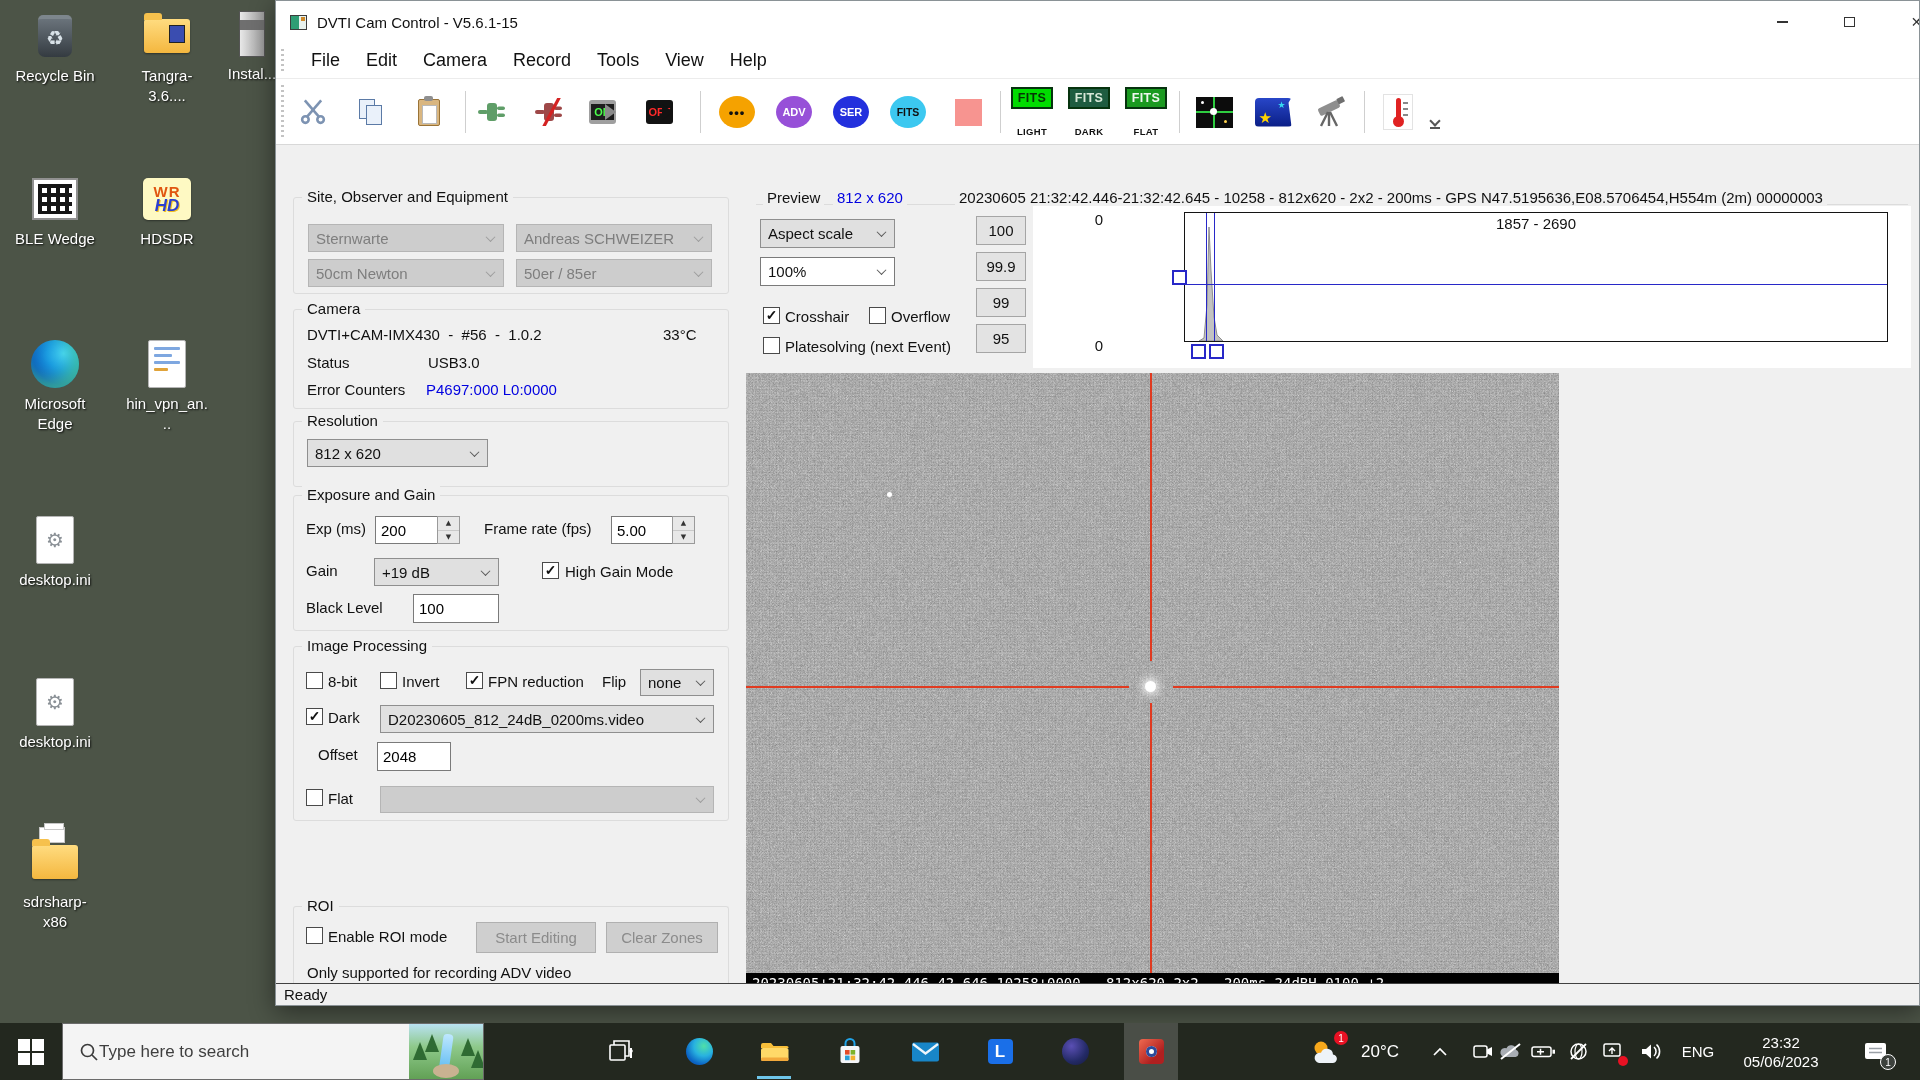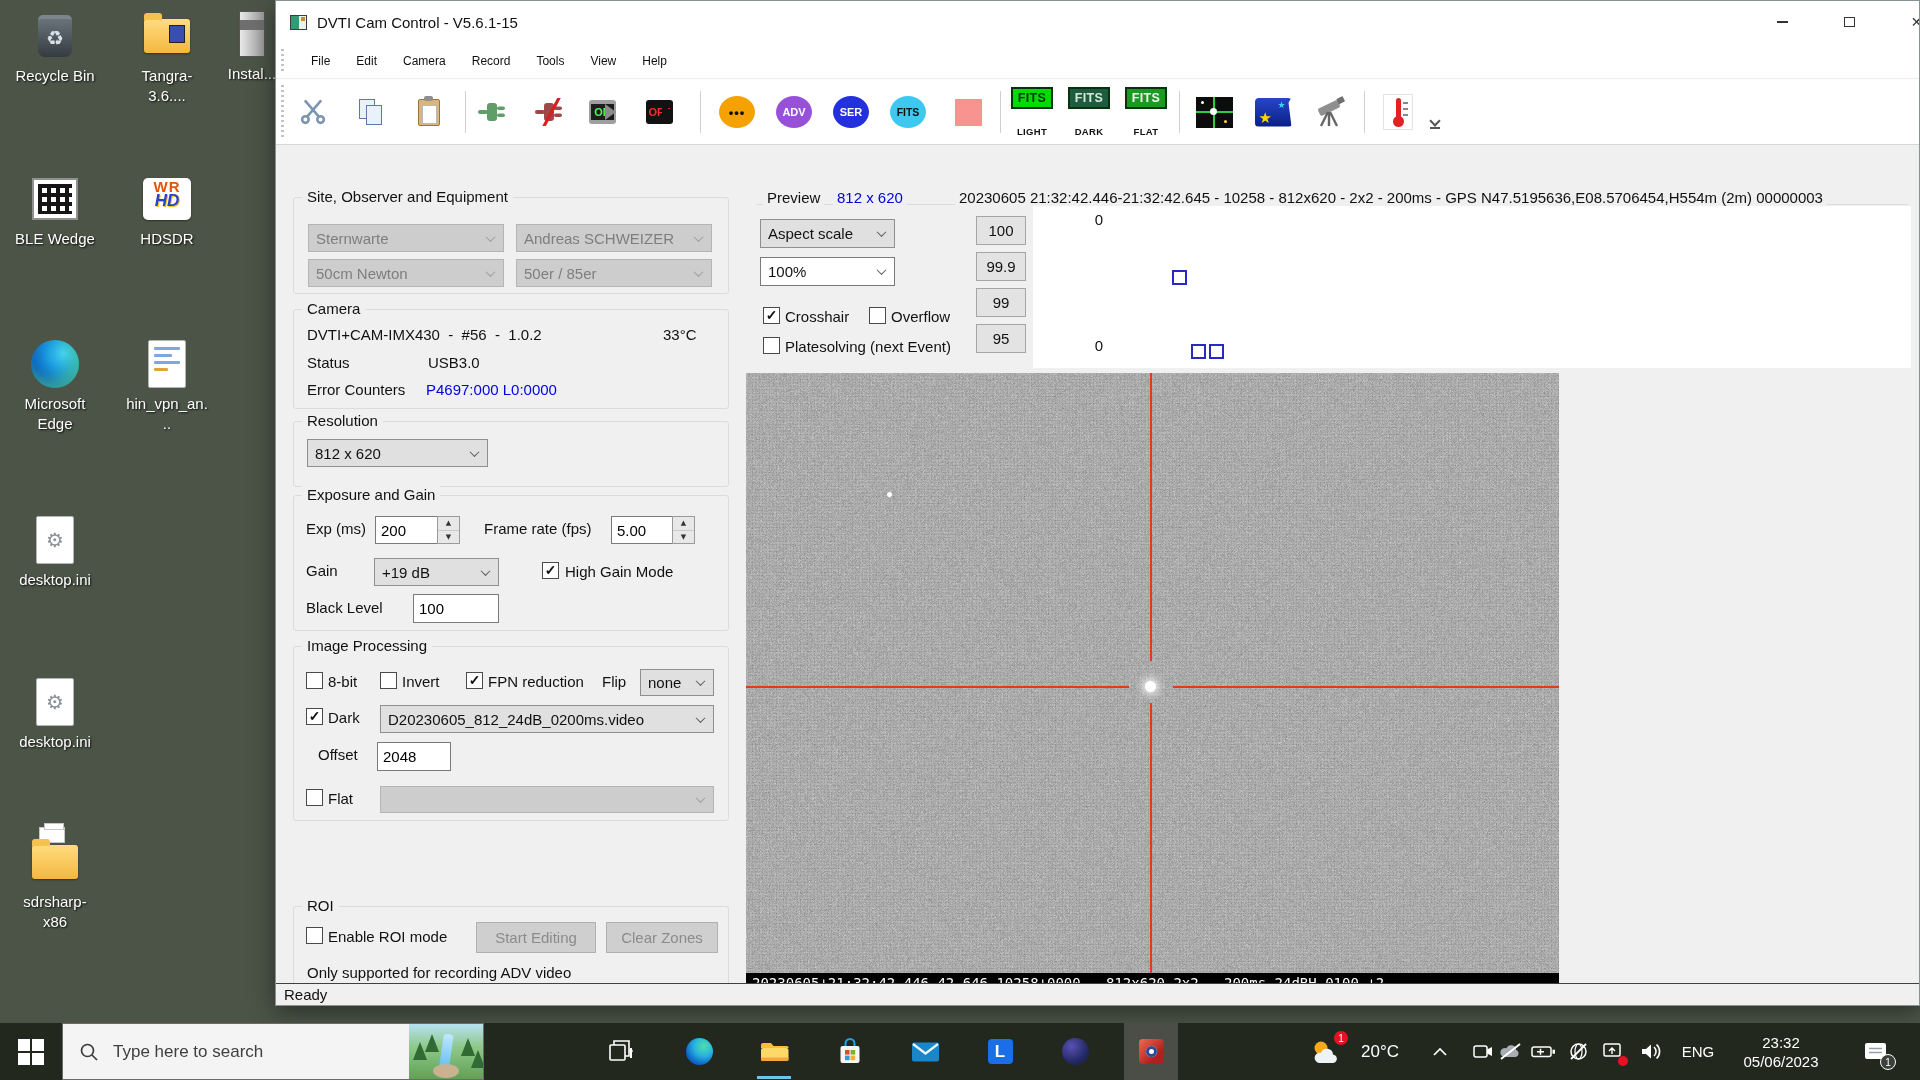--- a/index.html
+++ b/index.html
@@ -11,21 +11,21 @@
 .dart{width:52px;height:52px;position:relative;display:flex;align-items:center;justify-content:center}
 .dlabel{margin-top:4px;font-size:15px;color:#fff;text-align:center;text-shadow:1px 1px 2px rgba(0,0,0,.9);line-height:1.3;word-break:break-word}
 .bin{width:34px;height:42px;background:linear-gradient(#6a737b,#343b41);border-radius:5px 5px 7px 7px;display:flex;align-items:center;justify-content:center;color:#d9e2e8;font-size:20px;border-top:4px solid #7d868d}
 .folder{width:46px;height:34px;background:linear-gradient(#ffdc80,#f4b73f);border-radius:3px;position:relative;box-shadow:0 1px 2px rgba(0,0,0,.4)}
 .folder::before{content:"";position:absolute;top:-6px;left:0;width:18px;height:7px;background:#f6c14d;border-radius:3px 3px 0 0}
 .folder .chip{position:absolute;right:5px;top:6px;width:16px;height:18px;background:#3a4db0;border:1px solid #222}
 .instbox{width:26px;height:46px;background:linear-gradient(90deg,#e8e8e8,#9b9b9b);border:1px solid #555;position:relative}
 .instbox::after{content:"";position:absolute;left:0;top:8px;width:100%;height:10px;background:#6f6f6f}
 .blewin{width:46px;height:42px;background:#fff;border:2px solid #909090;padding:4px}
 .blewin .mat{width:100%;height:100%;background-image:linear-gradient(90deg,#151515 50%,transparent 50%),linear-gradient(#151515 50%,#fff 50%);background-size:9px 9px}
-.hdsdr{width:48px;height:42px;background:#ffffff;border-radius:5px;display:flex;flex-direction:column;align-items:center;justify-content:flex-start;box-shadow:0 1px 2px rgba(0,0,0,.4)}
+.hdsdr{width:48px;height:42px;background:#fef9c3;border-radius:5px;display:flex;flex-direction:column;align-items:center;justify-content:center;box-shadow:0 1px 2px rgba(0,0,0,.4)}
 .hdsdr .wr{font-weight:bold;font-size:15px;color:#e05510;letter-spacing:1px}
 .hdsdr .hd{font-weight:bold;font-style:italic;font-size:17px;color:#2b3fd0;margin-top:-4px;text-shadow:1px 1px 0 #f0c020}
 .edgeball{width:48px;height:48px;border-radius:50%;background:radial-gradient(circle at 68% 28%,#46d3f0 0%,#1b9ce0 35%,#0b63c4 65%,#0a4f9e 100%);box-shadow:inset -6px -8px 14px rgba(90,220,120,.55)}
 .page{width:38px;height:48px;background:#fff;border:1px solid #b5b5b5;border-radius:2px;padding:6px 5px;display:flex;flex-direction:column;gap:4px}
 .page .ln{height:3px;background:#7ea7e0;border-radius:1px}
 .page.ini{align-items:center;justify-content:center;gap:2px}
 .page.ini .gear{font-size:20px;color:#8a9096;line-height:1;font-family:"DejaVu Sans",sans-serif}
 .sdrfold{position:relative}
 .sdrfold .papers{position:absolute;top:-9px;left:10px;width:26px;height:16px;background:#fff;border:1px solid #c6c6c6}
 .sdrfold .papers::after{content:"";position:absolute;left:4px;top:-5px;width:18px;height:5px;background:#fff;border:1px solid #c6c6c6}
@@ -34,21 +34,21 @@
 .titlebar{position:absolute;left:0;top:0;right:0;height:42px;background:#fff;display:flex;align-items:center}
 .appicon{width:17px;height:15px;margin-left:14px;border:1px solid #3c3c3c;background:linear-gradient(90deg,#2f9d74 0 55%,#e8f2ee 55%);position:relative}
 .appicon::after{content:"";position:absolute;right:1px;top:1px;width:4px;height:4px;background:#cf8a2a}
 .title-text{margin-left:10px;font-size:15px;color:#111}
 .wbtn{position:absolute;top:0;width:55px;height:42px;display:flex;align-items:center;justify-content:center}
 .gl-min{width:11px;height:2px;background:#333}
 .gl-max{width:11px;height:10px;border:1px solid #333}
 .gl-close{font-size:14px;color:#333}
 .menubar{position:absolute;left:0;top:42px;right:0;height:36px;background:#fff;display:flex;align-items:center;padding-left:22px;border-bottom:1px solid #ececec}
 .menubar .grip,.toolbar .grip{position:absolute;left:5px;top:6px;bottom:6px;width:3px;background:repeating-linear-gradient(#c3c3c3 0 2px,transparent 2px 5px)}
-.mitem{font-size:12px;color:#111;padding:6px 13px;cursor:default}
+.mitem{font-size:18px;color:#111;padding:6px 13px;cursor:default}
 .toolbar{position:absolute;left:0;top:78px;right:0;height:66px;background:#fff;border-bottom:1px solid #d8d8d8}
 .tbi{position:absolute;top:8px;width:44px;height:50px;display:flex;align-items:center;justify-content:center;flex-direction:column}
 .tsep{position:absolute;top:12px;width:1px;height:42px;background:#cfcfcf}
 .ic-copy{position:relative;width:26px;height:26px}
 .ic-copy i{position:absolute;width:16px;height:20px;background:#eaf1fa;border:1.5px solid #5b7aa6}
 .ic-copy i:first-child{left:1px;top:0}
 .ic-copy i:last-child{left:8px;top:6px}
 .ic-paste{position:relative;width:22px;height:27px;background:#d9b680;border:1.5px solid #9a7336;border-radius:2px}
 .ic-paste::before{content:"";position:absolute;left:5px;top:-4px;width:9px;height:5px;background:#8f8f8f;border-radius:2px}
 .ic-paste::after{content:"";position:absolute;left:3px;top:5px;width:13px;height:17px;background:#fff;border:1px solid #b9b9b9}
@@ -113,21 +113,21 @@
 
 .pimg{position:absolute;width:813px;height:620px;background:#777;overflow:hidden}
 .redv{position:absolute;width:2px;background:var(--crosshair-red,#e03a20)}
 .redh{position:absolute;height:2px;background:var(--crosshair-red,#e03a20)}
 .star{position:absolute;background:#fff;border-radius:50%;filter:blur(.6px)}
 .osd{position:absolute;left:0;bottom:0;width:100%;height:20px;background:#000;color:#fff;font-family:"DejaVu Sans Mono",monospace;font-size:14px;line-height:20px;padding-left:6px;white-space:pre}
 
 .taskbar{position:absolute;left:0;bottom:0;width:1920px;height:57px;background:var(--taskbar-bg,#23281f);display:flex;align-items:stretch}
 .tbtn{display:flex;align-items:center;justify-content:center;position:relative}
 .searchbox{position:absolute;left:62px;top:0;width:422px;height:57px;background:#f4f4f4;border:1px solid #6b6b6b;display:flex;align-items:center;overflow:hidden}
-.searchbox .ph{margin-left:14px;font-size:17px;color:#3f3f3f;flex:1}
+.searchbox .ph{margin-left:0;font-size:17px;color:#3f3f3f;flex:1}
 .search-art{position:absolute;right:0;top:0;width:74px;height:57px;background:linear-gradient(180deg,#b9e2f2 0%,#8ec98a 40%,#5f9e52 100%);overflow:hidden}
 .tree{position:absolute;width:0;height:0;border-left:7px solid transparent;border-right:7px solid transparent;border-bottom:18px solid #2f6b33}
 .fall{position:absolute;width:10px;height:40px;background:linear-gradient(#bfe8ff,#57b7f0);border-radius:4px;transform:rotate(8deg)}
 .rock{position:absolute;width:26px;height:14px;background:#c9b291;border-radius:50%}
 .appbtn{position:absolute;top:0;width:48px;height:57px;display:flex;align-items:center;justify-content:center}
 .underline{position:absolute;bottom:1px;left:7px;right:7px;height:3px;background:#6ec6ea}
 .edgesm{width:27px;height:27px;border-radius:50%;background:radial-gradient(circle at 66% 30%,#4fe0a8 0%,#28b2e0 38%,#0b63c4 72%,#0a4f9e 100%)}
 .lapp{width:25px;height:25px;border-radius:4px;background:#1a6fe8;color:#fff;font-weight:bold;font-size:17px;display:flex;align-items:center;justify-content:center}
 .darkapp{width:27px;height:27px;border-radius:50%;background:radial-gradient(circle at 35% 30%,#5a4fb4,#232a66 60%,#161a3a)}
 .camapp{width:25px;height:25px;border-radius:4px;background:linear-gradient(135deg,#f06a50,#b02020 70%);position:relative}
@@ -504,20 +504,29 @@
     <div class="lbl" style="left:509px;top:337px">Platesolving (next Event)</div>
 
     <div class="hbtn" style="left:700px;top:215px">100</div>
     <div class="hbtn" style="left:700px;top:251px">99.9</div>
     <div class="hbtn" style="left:700px;top:287px">99</div>
     <div class="hbtn" style="left:700px;top:323px">95</div>
 
     <div class="histwrap" style="left:757px;top:205px;width:878px;height:162px">
       <div class="lbl" style="left:50px;top:5px;width:20px;text-align:right">0</div>
       <div class="lbl" style="left:50px;top:131px;width:20px;text-align:right">0</div>
+      <div class="plot" style="left:151px;top:6px;width:704px;height:130px">
+        <div class="lbl" style="left:0;right:0;top:2px;text-align:center">1857 - 2690</div>
+        <svg width="44" height="128" style="position:absolute;left:6px;bottom:0">
+          <path d="M8 128 L13 125 L16 92 L18 14 L20 58 L23 104 L26 122 L32 128 Z" fill="#c2c2c2" stroke="#8e8e8e" stroke-width="1"></path>
+        </svg>
+        <div class="vline" style="left:21px"></div>
+        <div class="vline" style="left:29px"></div>
+        <div class="hline" style="top:71px"></div>
+      </div>
       <div class="handle" style="left:139px;top:64px"></div>
       <div class="handle" style="left:158px;top:138px"></div>
       <div class="handle" style="left:176px;top:138px"></div>
     </div>
 
     <div class="pimg" style="left:470px;top:372px">
       <svg width="813" height="620" style="position:absolute;left:0;top:0">
         <filter id="noiseF" x="0" y="0" width="100%" height="100%">
           <feTurbulence type="turbulence" baseFrequency="0.71" numOctaves="2" seed="11" stitchTiles="stitch"></feTurbulence>
           <feColorMatrix type="matrix" values="0.33 0.33 0.33 0 0  0.33 0.33 0.33 0 0  0.33 0.33 0.33 0 0  0 0 0 0 1"></feColorMatrix>

